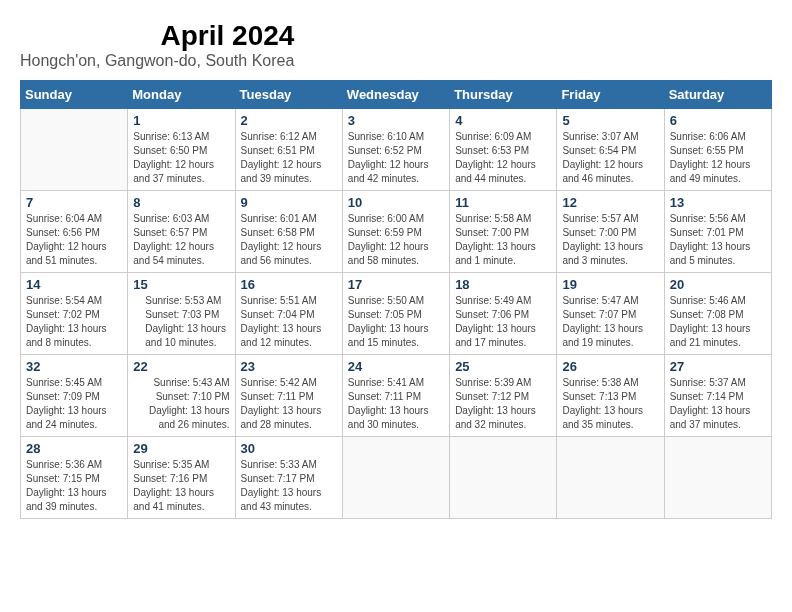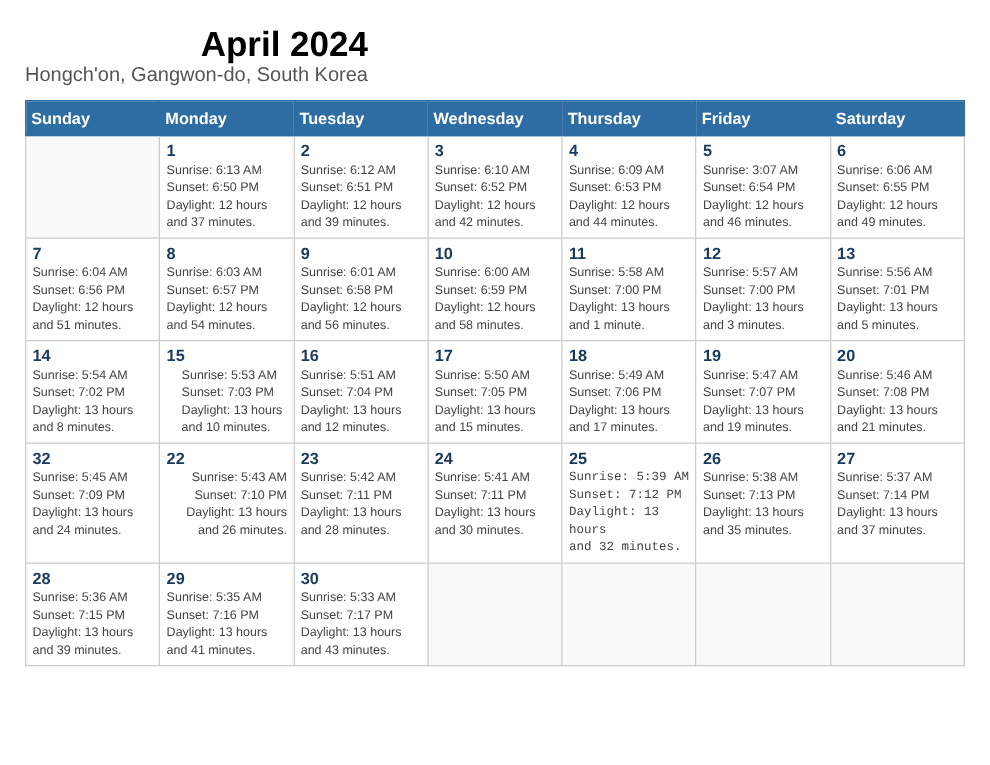--- a/index.html
+++ b/index.html
@@ -274,21 +274,21 @@
         </td>
         <td>
           <span class="day-number">24</span>
           <div class="day-info" style="white-space: pre-line;">Sunrise: 5:41 AM
 Sunset: 7:11 PM
 Daylight: 13 hours
 and 30 minutes.</div>
         </td>
         <td>
           <span class="day-number">25</span>
-          <div class="day-info" style="white-space: pre-line; font-family: Liberation Mono, monospace;">Sunrise: 5:39 AM
+          <div class="day-info" style="white-space: pre-line;">Sunrise: 5:39 AM
 Sunset: 7:12 PM
 Daylight: 13 hours
 and 32 minutes.</div>
         </td>
         <td>
           <span class="day-number">26</span>
           <div class="day-info" style="white-space: pre-line;">Sunrise: 5:38 AM
 Sunset: 7:13 PM
 Daylight: 13 hours
 and 35 minutes.</div>

